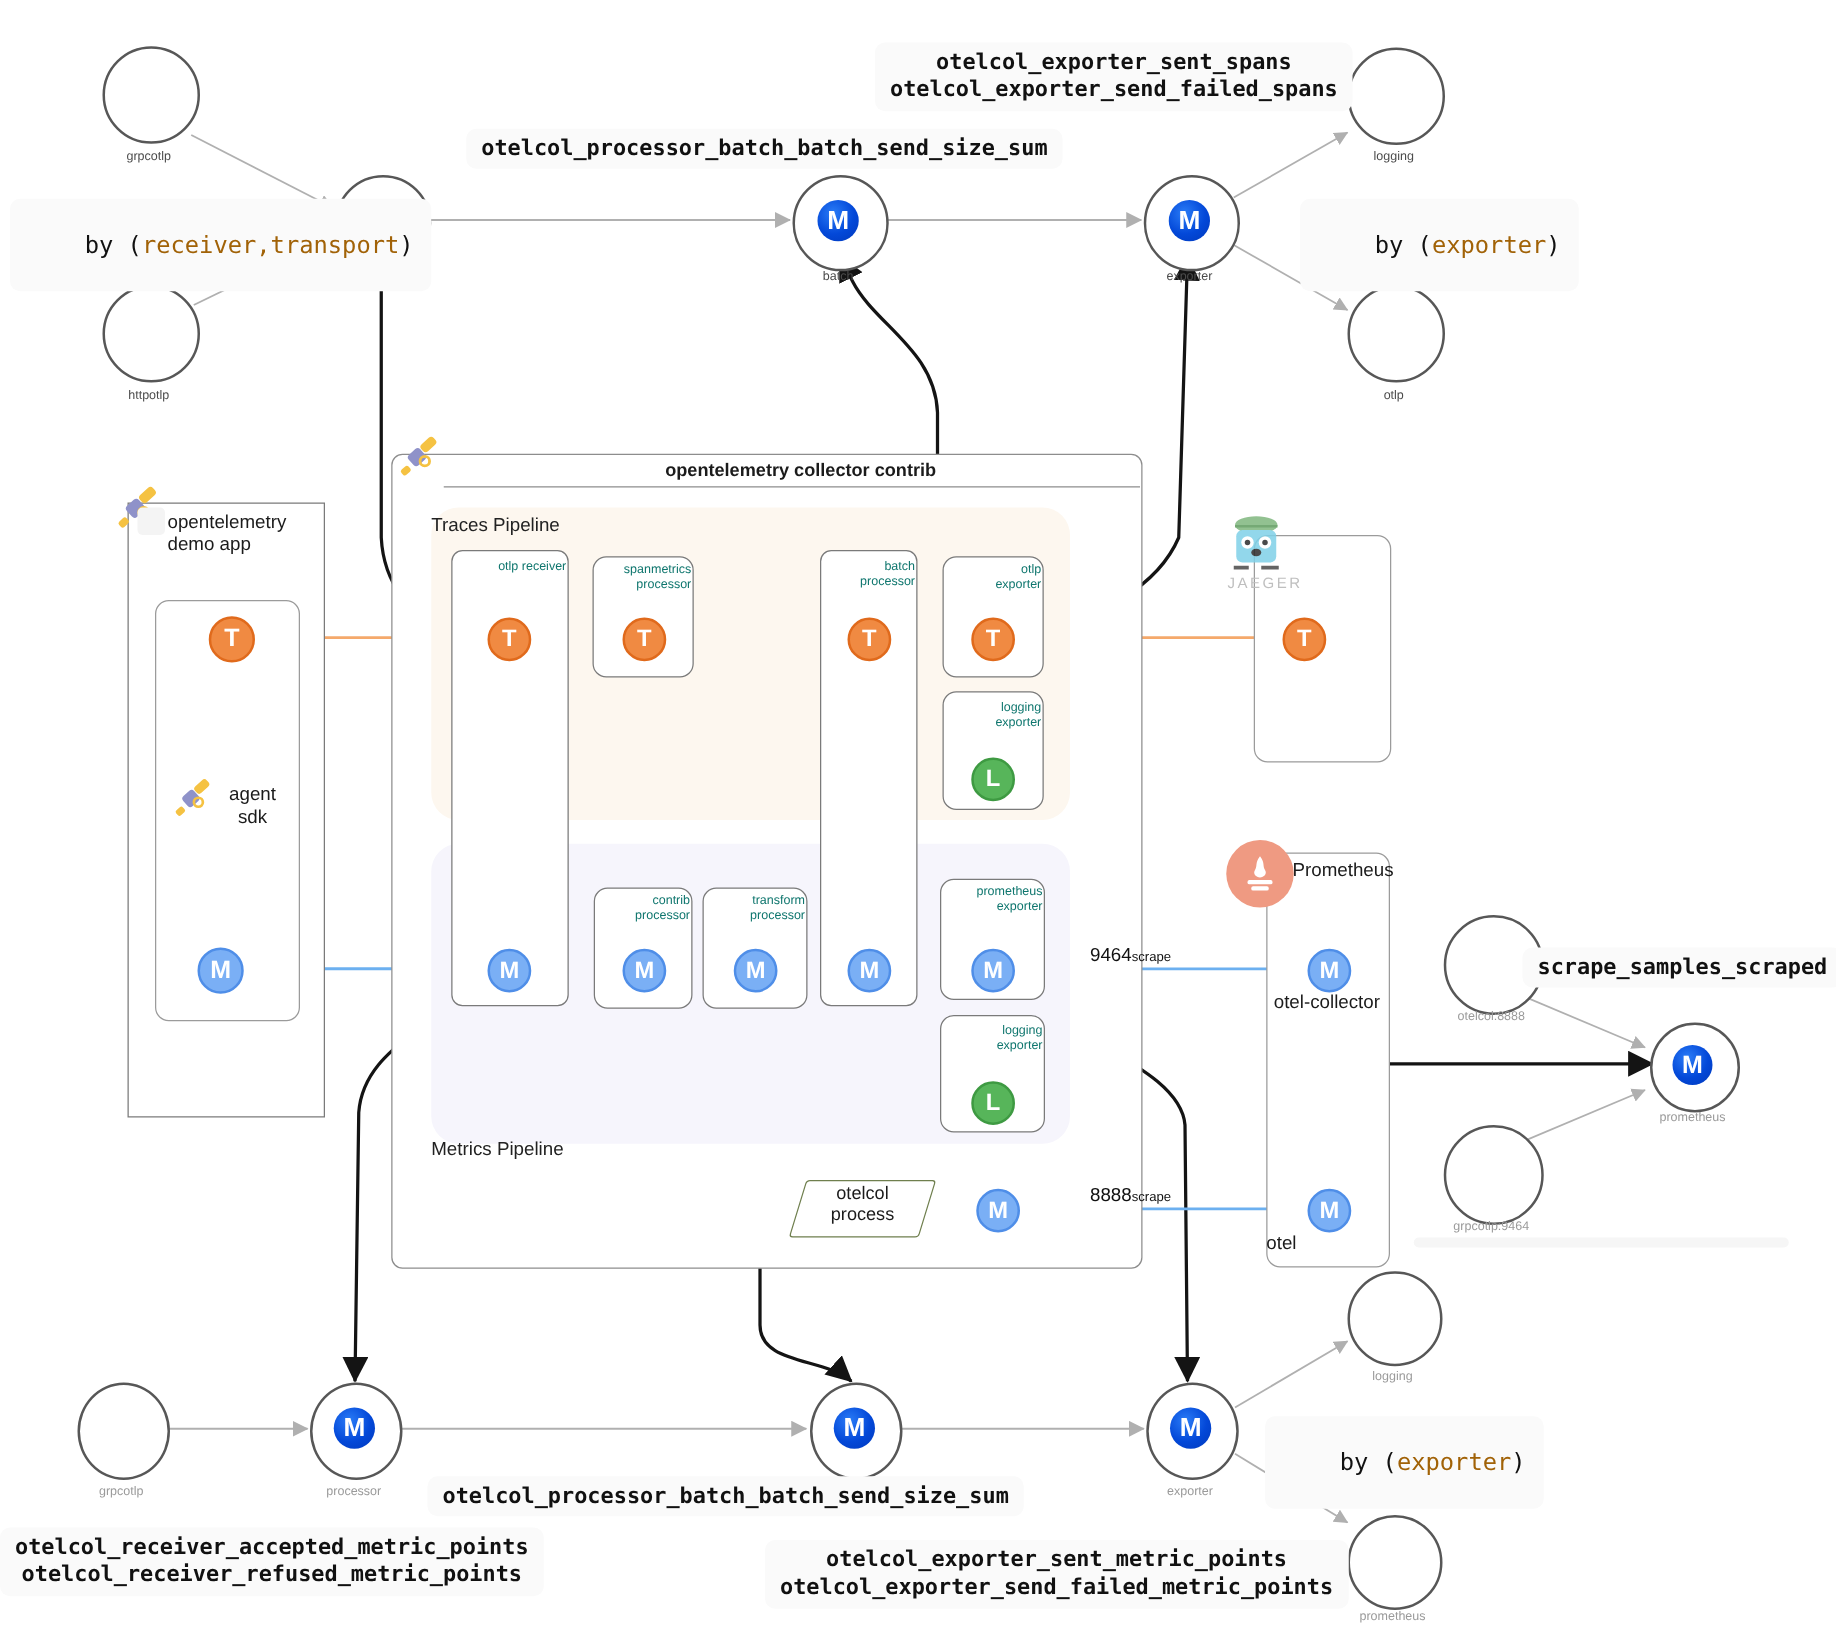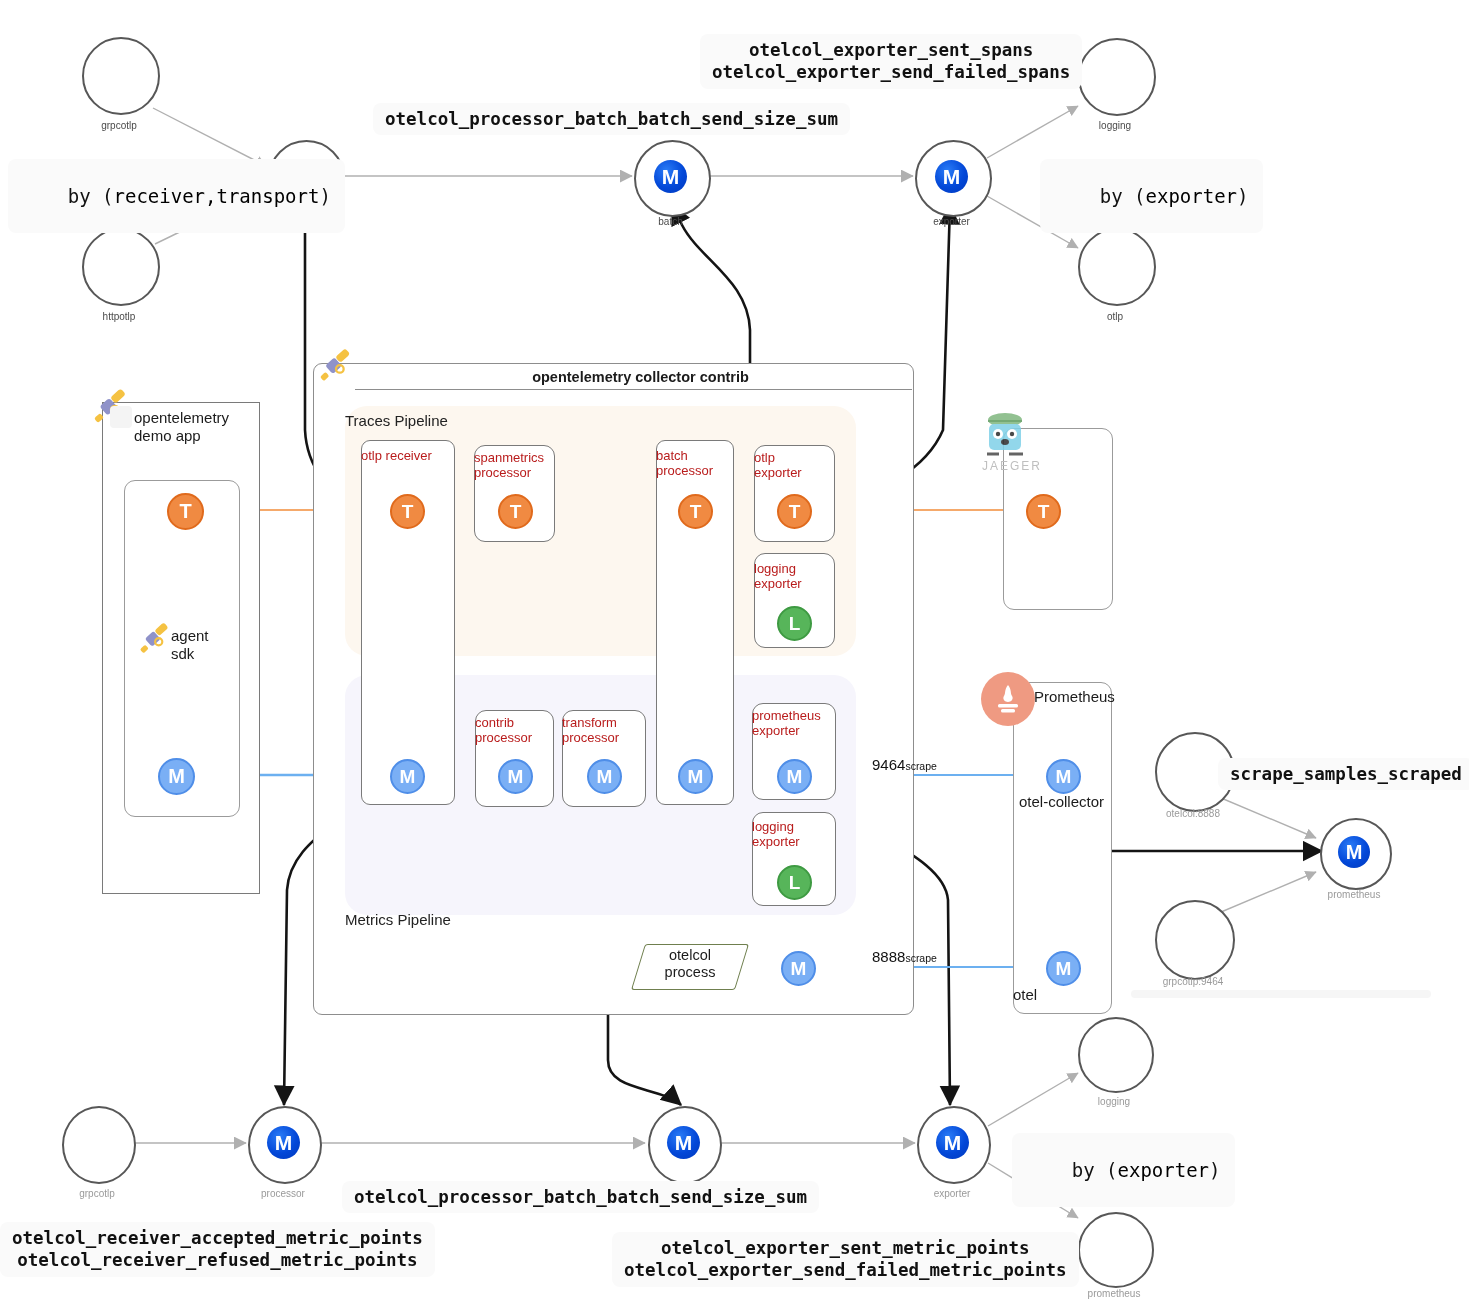--- a/index.html
+++ b/index.html
@@ -17,35 +17,35 @@
           color:#fff;display:flex;align-items:center;justify-content:center;
           font-weight:bold;font-family:"Liberation Sans",sans-serif;}
 
   
   .codebox{position:absolute;background:#fafafa;border-radius:8px;padding:5px 12px;
            font-family:"DejaVu Sans Mono",monospace;font-weight:bold;font-size:17.5px;
            color:#111;line-height:1.28;white-space:pre;}
   .codebox.center{text-align:center;}
   .bybox{position:absolute;background:#fafafa;border-radius:8px;padding:4px 14px;
          font-family:"DejaVu Sans Mono",monospace;font-size:19px;color:#111;white-space:pre;}
-  .bybox .g{color:#000000;margin-top:42px;}
+  .bybox .g{color:#a16207;margin-top:42px;}
 
   
   .container-box{position:absolute;border:1.1px solid #8d8d8d;border-radius:9px;background:#fff;}
   .container-title{position:absolute;text-align:center;font-size:14.5px;font-weight:bold;color:#1b1b1b;}
   .container-rule{position:absolute;border-top:1.1px solid #8d8d8d;}
 
   .pipeline{position:absolute;border-radius:22px;}
   .pipeline.traces{background:#fdf7ef;}
   .pipeline.metrics{background:#f6f5fc;}
   .pipeline-lbl{position:absolute;font-size:15px;color:#222;}
 
   .colbox{position:absolute;border:1.05px solid #7a7a7a;border-radius:9px;background:#fff;}
   .comp{position:absolute;border:1.05px solid #7a7a7a;border-radius:11px;background:#fff;}
-  .comp-lbl{position:absolute;text-align:left;font-size:13px;color:#b91c1c;line-height:1.16;}
+  .comp-lbl{position:absolute;text-align:right;font-size:10px;color:#0f766e;line-height:1.16;}
 
   
   .dot{position:absolute;border-radius:50%;display:flex;align-items:center;justify-content:center;
        font-weight:bold;color:#fff;font-family:"Liberation Sans",sans-serif;}
   .dot.t{background:#f08a42;border:2px solid #e06a1c;}
   .dot.m{background:#7aaff5;border:2px solid #4f8ee8;}
   .dot.l{background:#57b55a;border:2px solid #3e9a42;}
 
   
   .para{position:absolute;border:1.2px solid #6f7f4e;background:#fff;
@@ -191,21 +191,21 @@
   <div class="shade" style="left:110px;top:406px;width:22px;height:22px;"></div>
 
   <div class="appbox-r" style="left:124px;top:480px;width:114px;height:335px;"></div>
   <div class="dot t" style="left:167px;top:493px;width:33px;height:33px;font-size:20px;">T</div>
   <svg class="otel-logo" style="left:138px;top:622px;" width="36" height="36" viewBox="0 0 40 40">
     <rect x="19" y="4" width="14" height="8" rx="3" fill="#f5c242" transform="rotate(-42 26 8)"></rect>
     <rect x="10" y="13" width="13" height="12" rx="3" fill="#8f92c9" transform="rotate(-42 16 19)"></rect>
     <circle cx="23" cy="22" r="4" fill="none" stroke="#f5c242" stroke-width="2.4"></circle>
     <rect x="3" y="27" width="8" height="6" rx="2" fill="#f5c242" transform="rotate(-42 7 30)"></rect>
   </svg>
-  <div class="app-lbl" style="left:171px;top:627px;width:62px;white-space:pre;text-align:left;">agent
+  <div class="app-lbl" style="left:171px;top:627px;width:62px;white-space:pre;text-align:center;">agent
 sdk</div>
   <div class="dot m" style="left:158px;top:758px;width:33px;height:33px;font-size:20px;">M</div>
 
   <div class="container-box" style="left:313px;top:363px;width:599px;height:650px;"></div>
   <div class="container-title" style="left:313px;top:369px;width:655px;">opentelemetry collector contrib</div>
   <div class="container-rule" style="left:355px;top:389px;width:557px;"></div>
   <svg class="otel-logo" style="left:318px;top:348px;" width="38" height="38" viewBox="0 0 40 40">
     <rect x="19" y="4" width="14" height="8" rx="3" fill="#f5c242" transform="rotate(-42 26 8)"></rect>
     <rect x="10" y="13" width="13" height="12" rx="3" fill="#8f92c9" transform="rotate(-42 16 19)"></rect>
     <circle cx="23" cy="22" r="4" fill="none" stroke="#f5c242" stroke-width="2.4"></circle>

